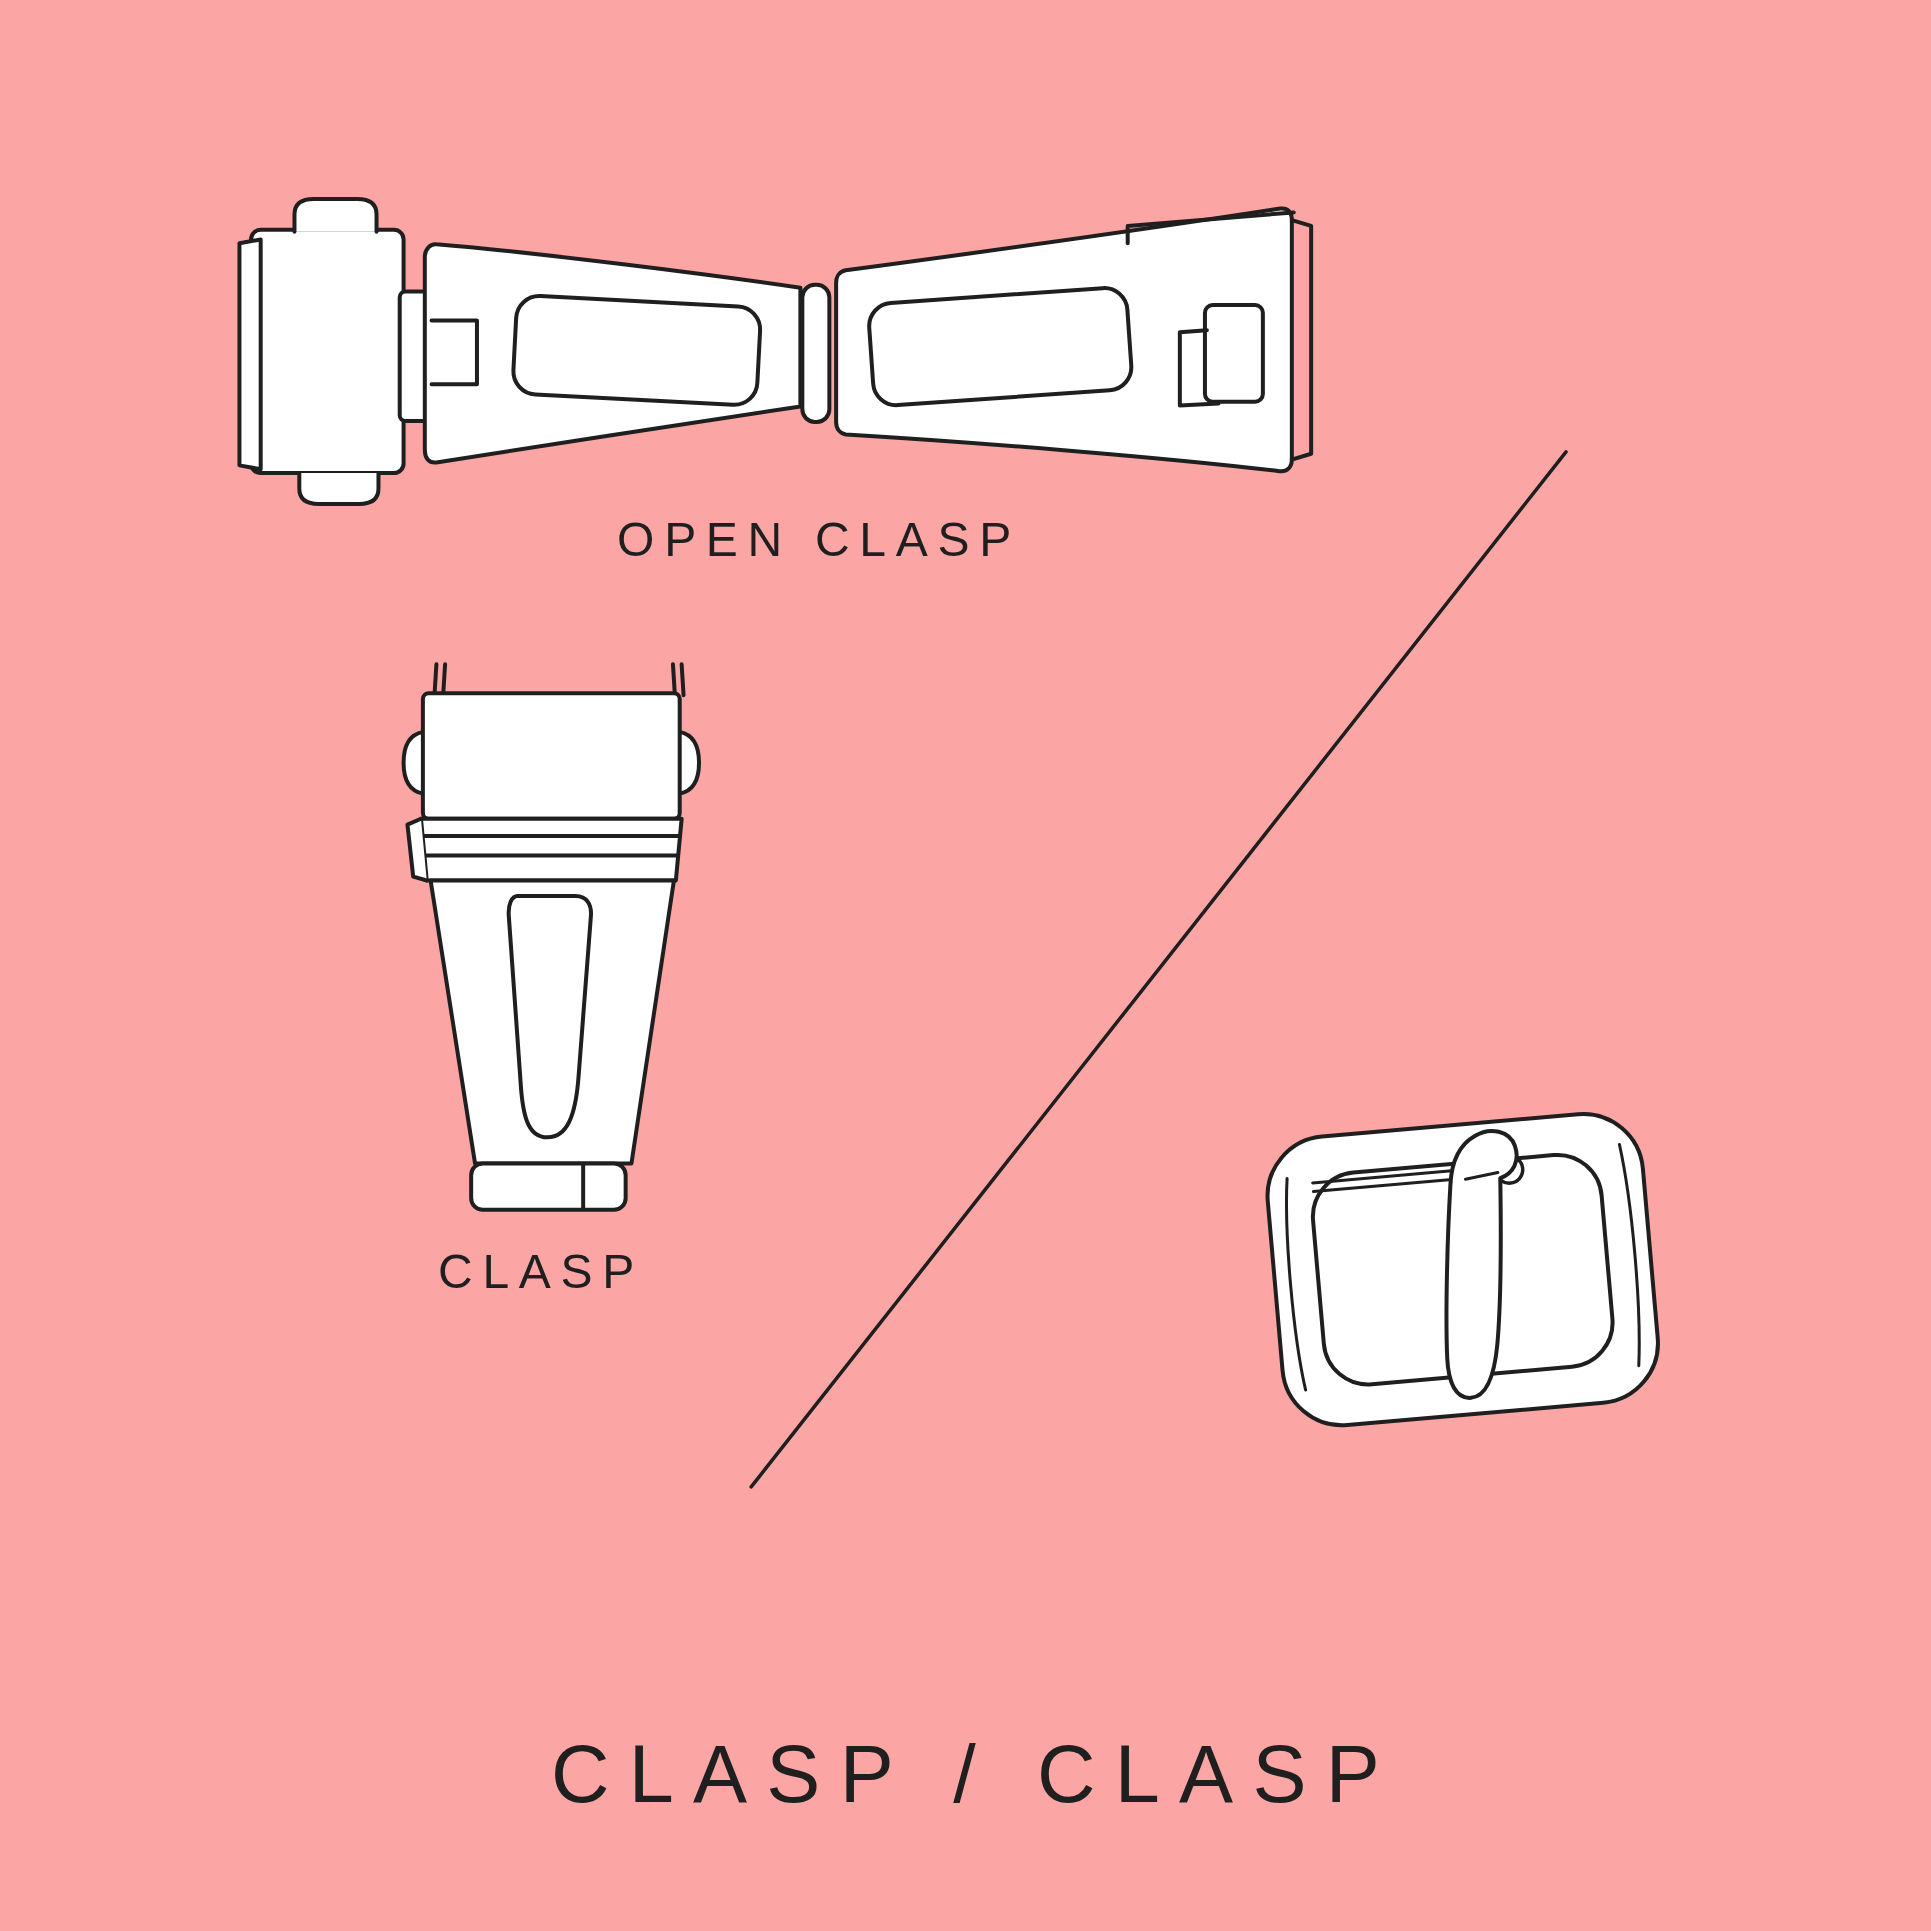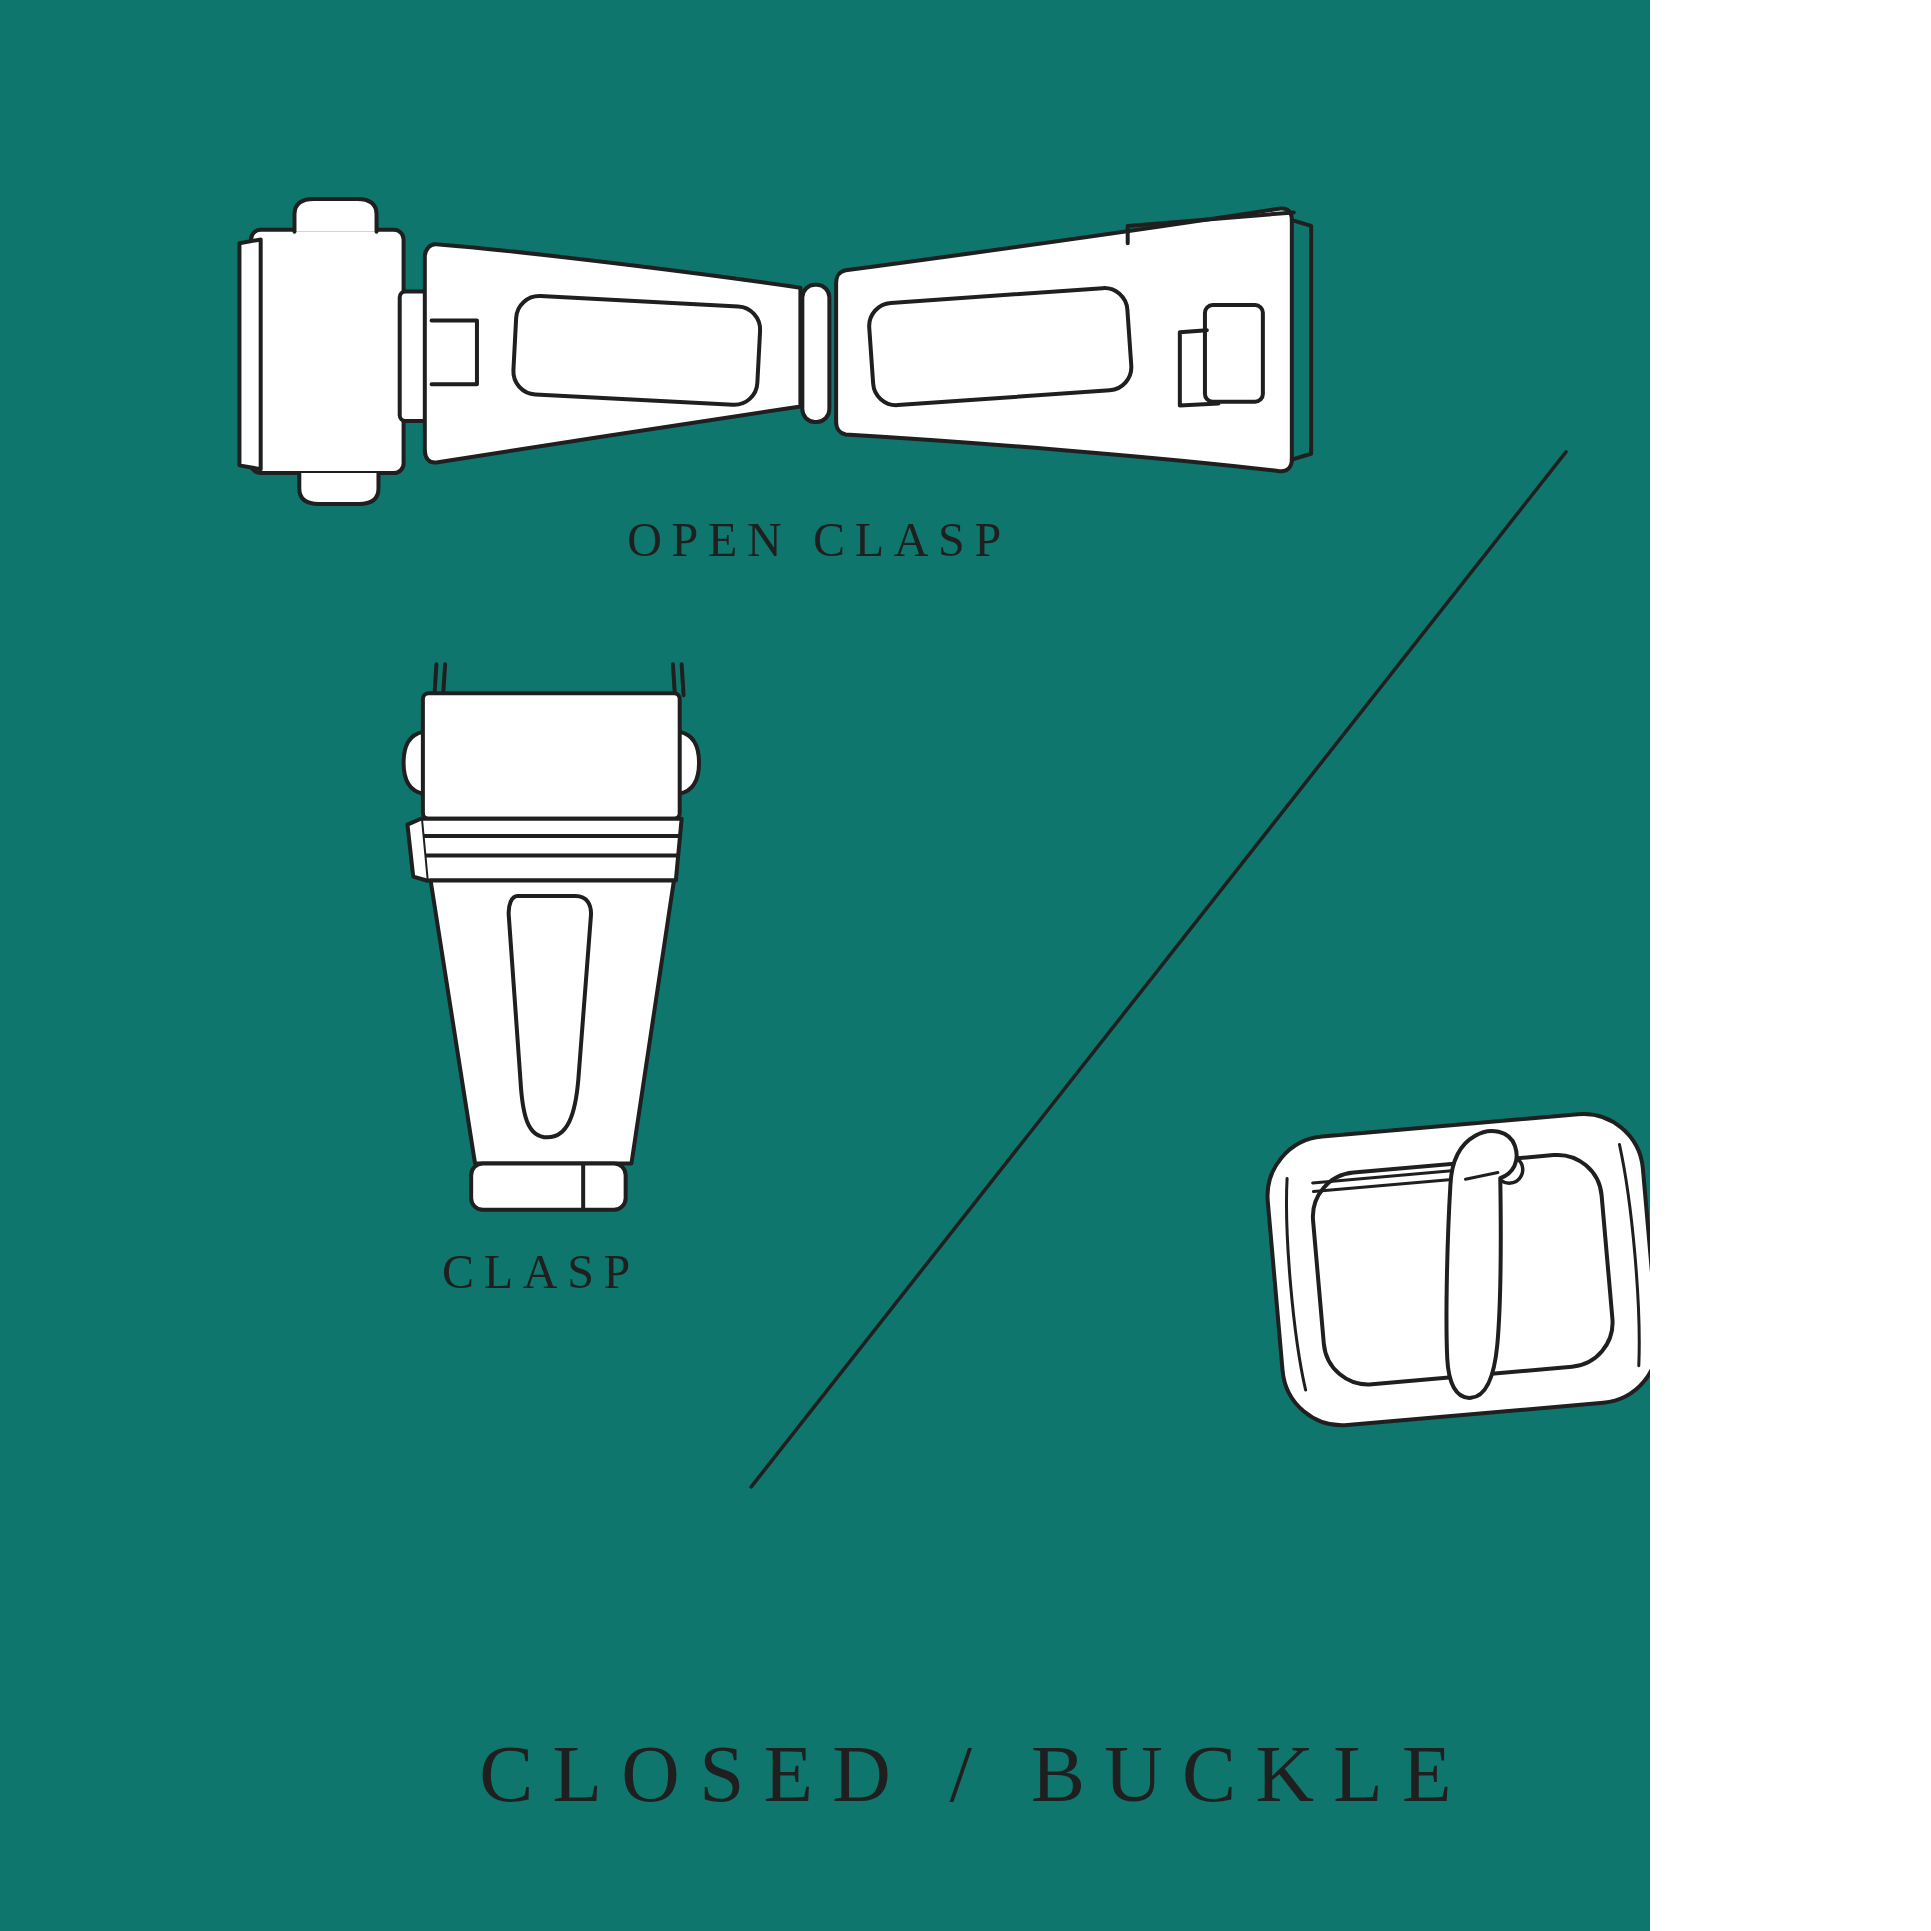--- a/index.html
+++ b/index.html
@@ -2,25 +2,25 @@
 <html><head>
 <meta charset="utf-8">
 <style>
   html, body {
     margin: 0;
     padding: 0;
     background: #ffffff;
   }
   .page {
     position: relative;
-    width: 1650px;
+    width: 1931px;
     height: 1931px;
-    background: #0f766e;
+    background: #fca5a5;
     overflow: hidden;
-    font-family: Liberation Serif, serif;
+    font-family: Liberation Sans, sans-serif;
   }
   .artwork {
     position: absolute;
     top: 0;
     left: 0;
     width: 1931px;
     height: 1931px;
   }
   .caption {
     position: absolute;
@@ -122,15 +122,15 @@
 
       <path d="M 1540 1178 C 1556 1170 1576 1176 1580 1192 C 1584 1208 1576 1220 1562 1224 C 1558 1280 1552 1350 1544 1395 C 1538 1428 1528 1448 1512 1448 C 1496 1448 1490 1430 1491 1405 C 1493 1360 1502 1280 1510 1226 C 1513 1204 1522 1186 1540 1178 Z" fill="#ffffff"></path>
       <path d="M 1526 1222 L 1560 1218" stroke-width="3"></path>
     </g>
   </svg>
 
   <div class="caption small open-clasp-label">OPEN CLASP</div>
 
   <div class="caption small closed-label">CLASP</div>
 
-  <div class="caption title main-title">CLOSED / BUCKLE</div>
+  <div class="caption title main-title">CLASP / CLASP</div>
 </div>
 
 
 </body></html>

